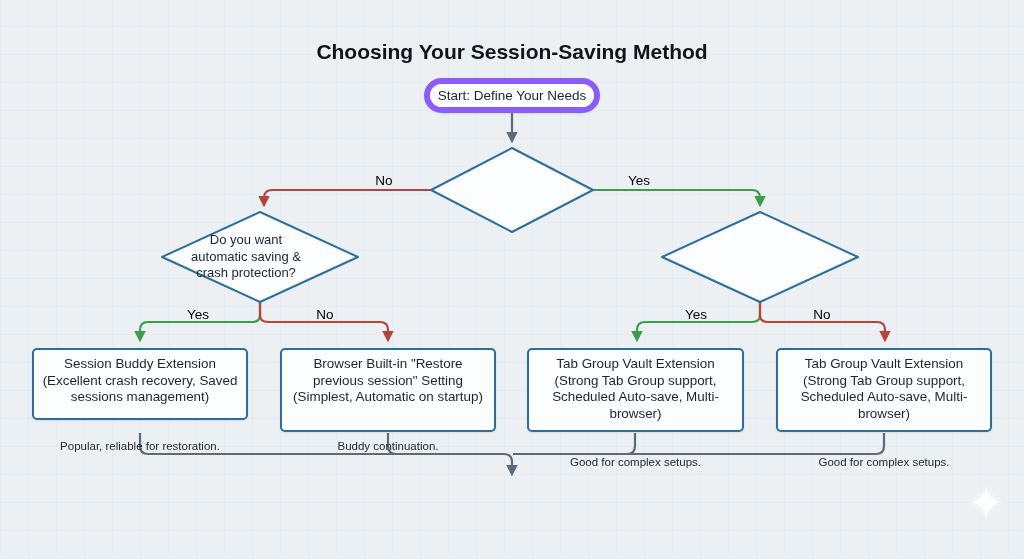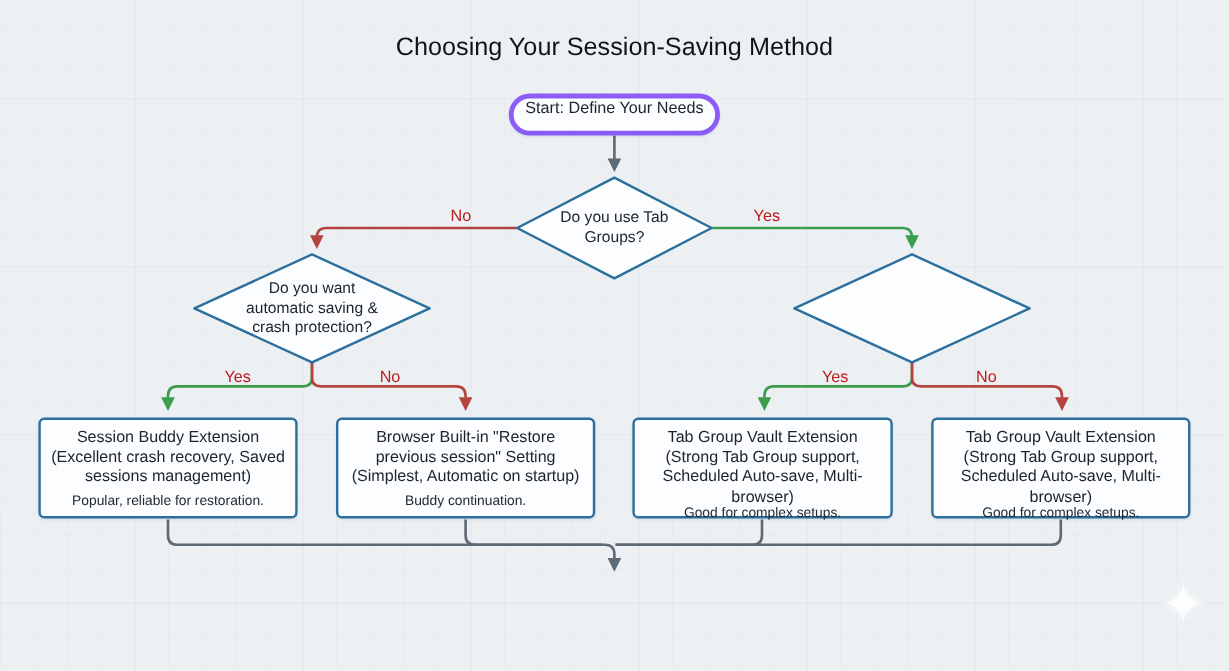--- a/index.html
+++ b/index.html
@@ -19,36 +19,36 @@
     background-image:
       repeating-linear-gradient(0deg,  rgba(150,185,210,0.14) 0 1px, transparent 1px 28px),
       repeating-linear-gradient(90deg, rgba(150,185,210,0.14) 0 1px, transparent 1px 28px);
     opacity: 0.55;
     pointer-events: none;
   }
 
   .title {
     position: absolute;
     left: 0; right: 0; top: 28px;
-    margin: 0;
+    margin: 12px;
     text-align: center;
     font-size: 21px;
-    font-weight: 400;
+    font-weight: 700;
     color: #101418;
   }
 
   svg.edges { position: absolute; inset: 0; }
 
   .pill {
     position: absolute;
     background: #fcfdfe;
-    border: 4px solid #8b5cf6;
+    border: 6px solid #8b5cf6;
     border-radius: 18px;
     display: flex;
-    align-items: flex-start;
+    align-items: center;
     justify-content: center;
     font-size: 13.5px;
     color: #1c2430;
     box-shadow: 0 1px 2px rgba(40,70,100,0.12);
     box-sizing: border-box;
     text-align: center;
   }
 
   .dtext {
     position: absolute;
@@ -69,27 +69,27 @@
     box-sizing: border-box;
     display: flex;
     flex-direction: column;
     justify-content: space-between;
     align-items: center;
     text-align: center;
     padding: 6px 6px 5px;
     box-shadow: 0 1px 2px rgba(40,70,100,0.10);
   }
   .box .main { font-size: 13.4px; line-height: 1.24; color: #1c2430; }
-  .box .note { font-size: 11.5px; line-height: 1.15; color: #222a33; }
+  .box .note { font-size: 11.5px; line-height: 1.15; color: #222a33; margin-top: 34px; }
 
   .elabel {
     position: absolute;
     transform: translate(-50%, -50%);
     font-size: 13.5px;
-    color: #b91c1c;
+    color: #000000;
     white-space: nowrap;
   }
 
   .sparkle {
     position: absolute;
     left: 957px;
     top: 474px;
     width: 58px;
     height: 58px;
     display: flex;
@@ -145,24 +145,23 @@
     <polygon points="512,148 593,190 512,232 431,190" fill="#fcfdfe" stroke="#2c6f9c" stroke-width="2" stroke-linejoin="round"></polygon>
     <polygon points="260,212 358,257 260,302 162,257" fill="#fcfdfe" stroke="#2c6f9c" stroke-width="2" stroke-linejoin="round"></polygon>
     <polygon points="760,212 858,257 760,302 662,257" fill="#fcfdfe" stroke="#2c6f9c" stroke-width="2" stroke-linejoin="round"></polygon>
   </svg>
 
   <div class="pill" style="left:424px; top:78px; width:176px; height:35px;">
     <span>Start: Define Your Needs</span>
   </div>
 
 
-  <div class="dtext" style="left:452px; top:165px; width:120px; height:50px;">Do you use Tab Groups?</div>
-  <div class="dtext" style="left:195px; top:229px; width:130px; height:56px;">Do you want automatic saving &amp; crash protection?</div>
+  <div class="dtext" style="left:181px; top:229px; width:130px; height:56px;">Do you want automatic saving &amp; crash protection?</div>
 
-  <div class="box" style="left:32px; top:348px; width:216px; height:84px;">
+  <div class="box" style="left:32px; top:348px; width:216px; height:72px;">
     <div class="main">Session Buddy Extension (Excellent crash recovery, Saved sessions management)</div>
     <div class="note">Popular, reliable for restoration.</div>
   </div>
 
   <div class="box" style="left:280px; top:348px; width:216px; height:84px;">
     <div class="main">Browser Built-in "Restore previous session" Setting (Simplest, Automatic on startup)</div>
     <div class="note">Buddy continuation.</div>
   </div>
 
   <div class="box" style="left:527px; top:348px; width:217px; height:84px;">

